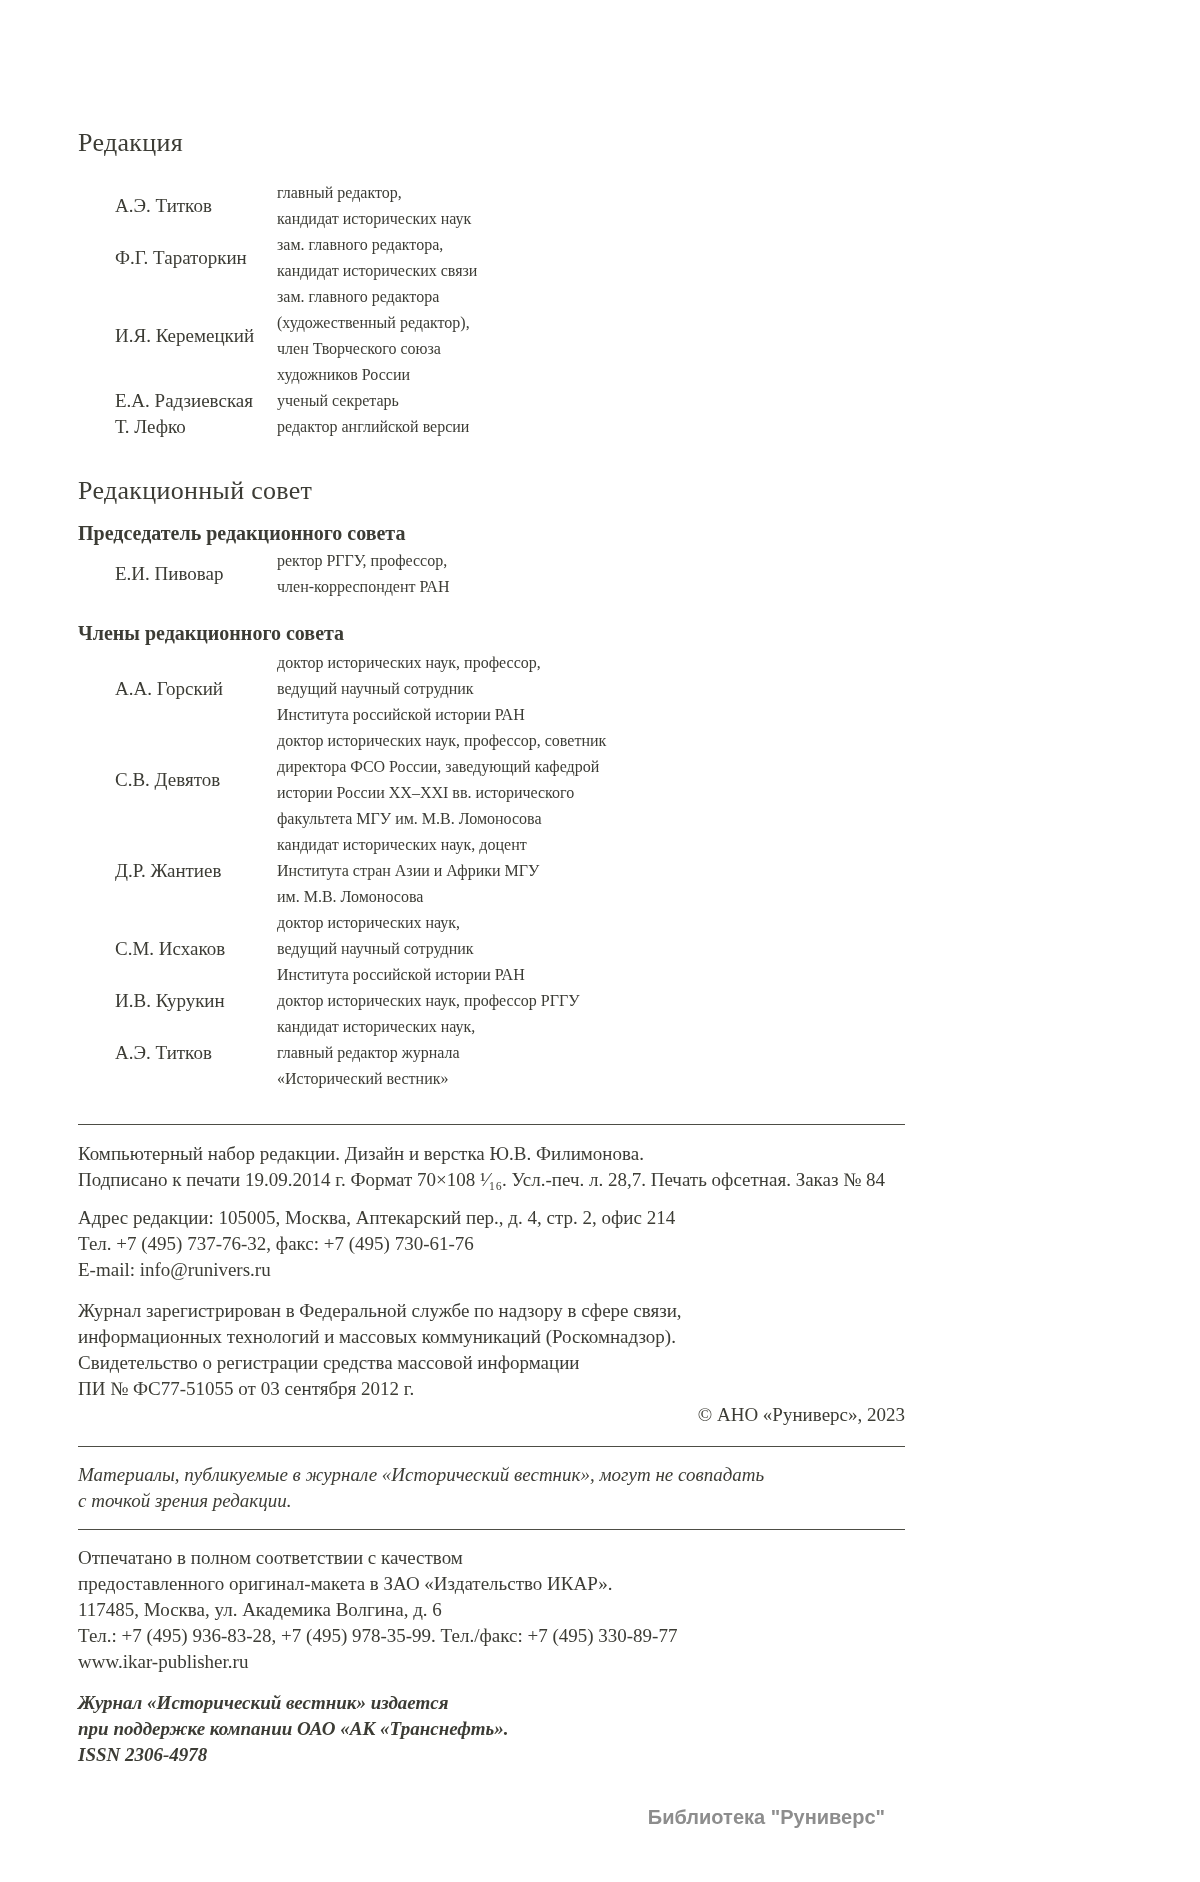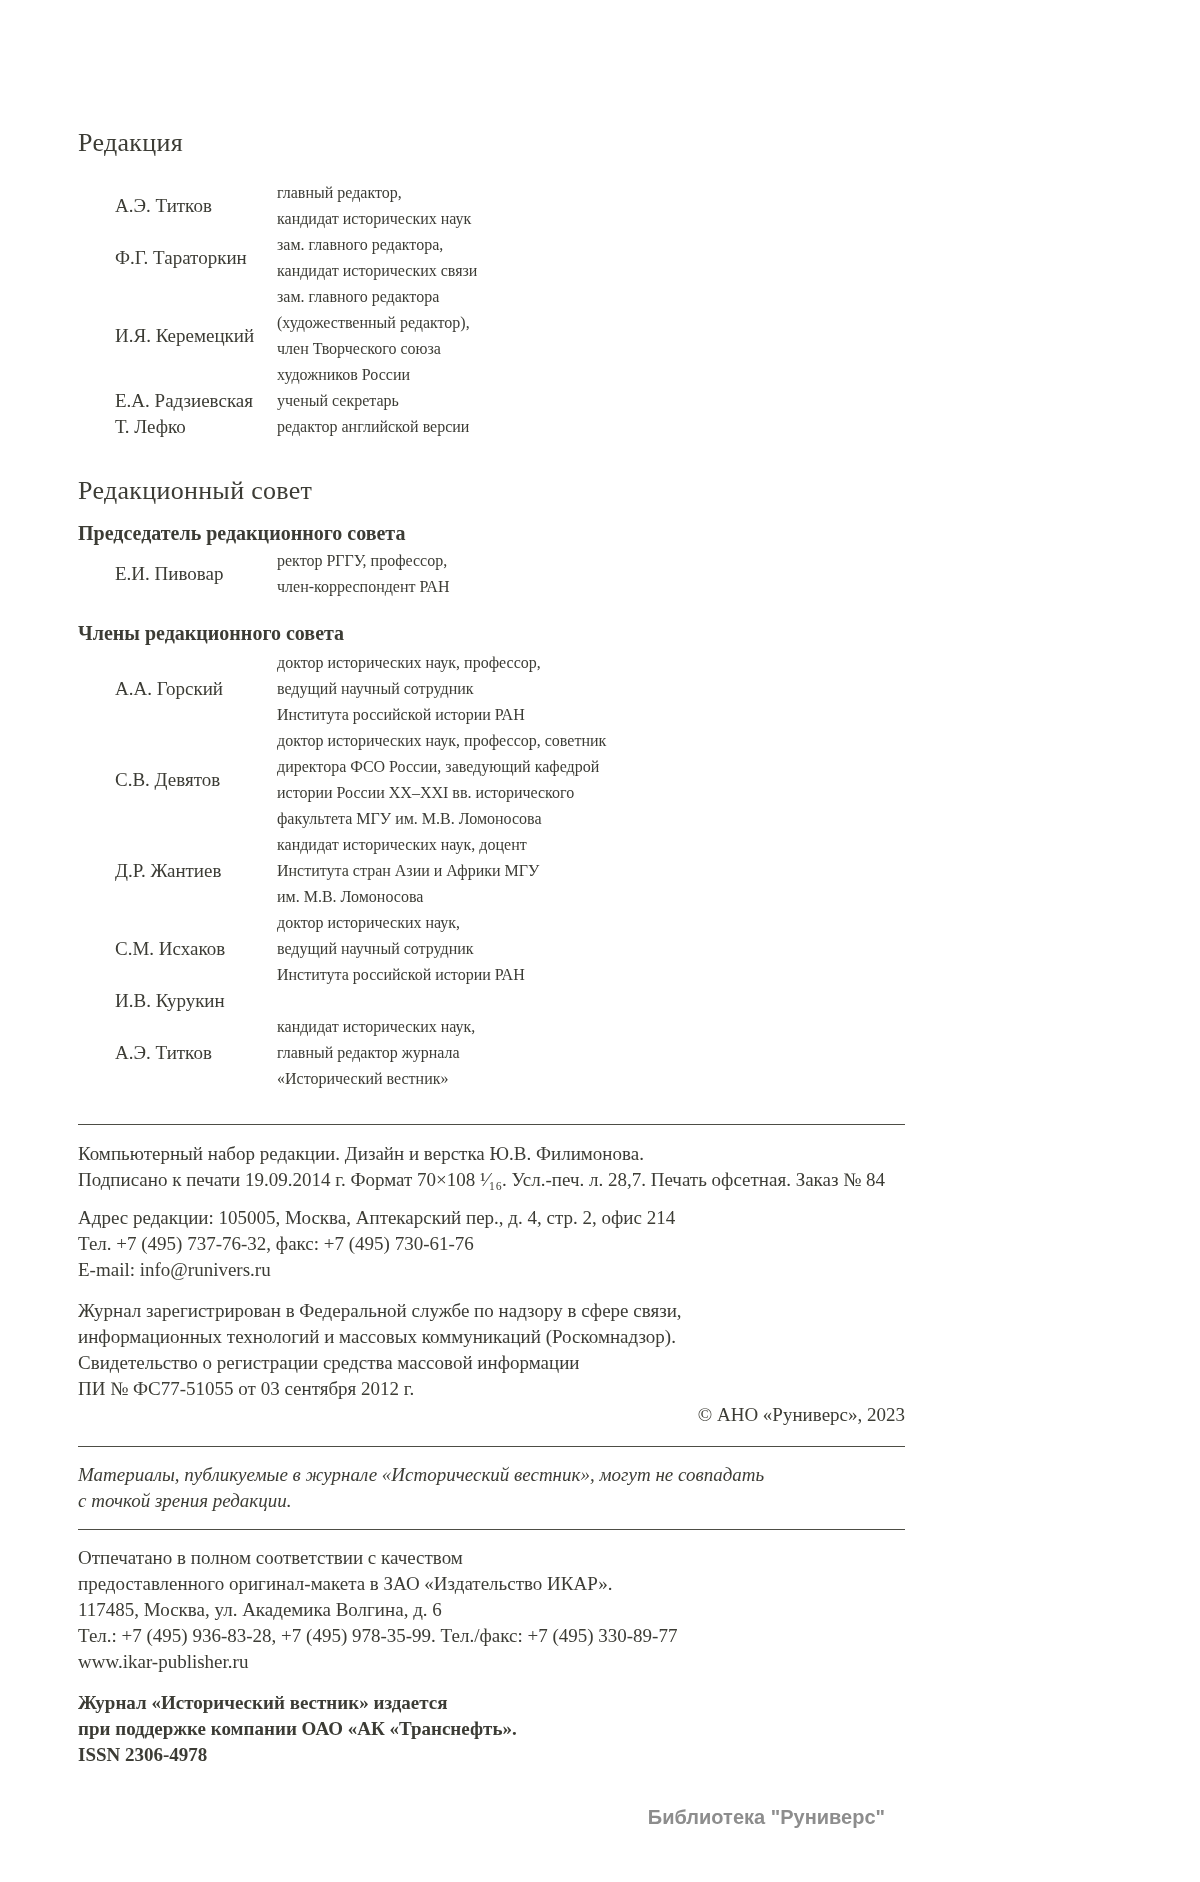--- a/index.html
+++ b/index.html
@@ -34,21 +34,21 @@
     font-size:16px; line-height:26px;
     white-space:pre-line;
   }
   .block {
     font-size:19px; line-height:26px;
     white-space:pre-line;
   }
   .rule { border-top:1px solid #4d4d45; height:0; }
   .copyright { text-align:right; }
   .italic { font-style:italic; }
-  .bold { font-weight:bold; }
+  .bold { font-weight:bold;font-style:italic; }
   .mb-editorial-title { margin-bottom:22px; }
   .mt-council { margin-top:36px; margin-bottom:16px; }
   .mb-chair-head { margin-bottom:3px; }
   .mt-members { margin-top:22px; margin-bottom:5px; }
   .rule-1 { margin-top:32px; margin-bottom:16px; }
   .rule-2 { margin-top:18px; margin-bottom:15px; }
   .rule-3 { margin-top:15px; margin-bottom:15px; }
   .gap-sm { margin-bottom:12px; }
   .gap-md { margin-bottom:15px; }
   .watermark {
@@ -127,20 +127,21 @@
 им. М.В. Ломоносова</div>
     </div>
     <div class="person-row">
       <div class="person-name">С.М. Исхаков</div>
       <div class="person-role">доктор исторических наук,
 ведущий научный сотрудник
 Института российской истории РАН</div>
     </div>
     <div class="person-row">
       <div class="person-name">И.В. Курукин</div>
+      <div class="person-role">доктор исторических наук, профессор РГГУ</div>
     </div>
     <div class="person-row">
       <div class="person-name">А.Э. Титков</div>
       <div class="person-role">кандидат исторических наук,
 главный редактор журнала
 «Исторический вестник»</div>
     </div>
   </div>
 
   <div class="rule rule-1"></div>

